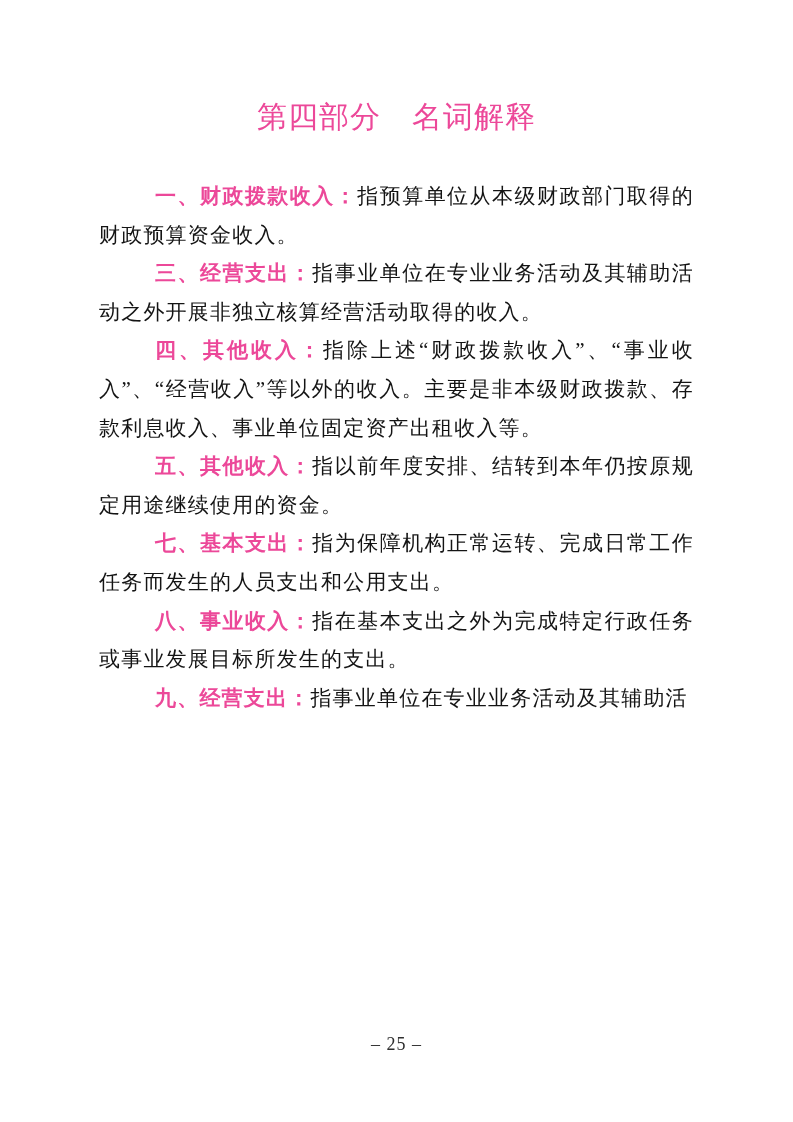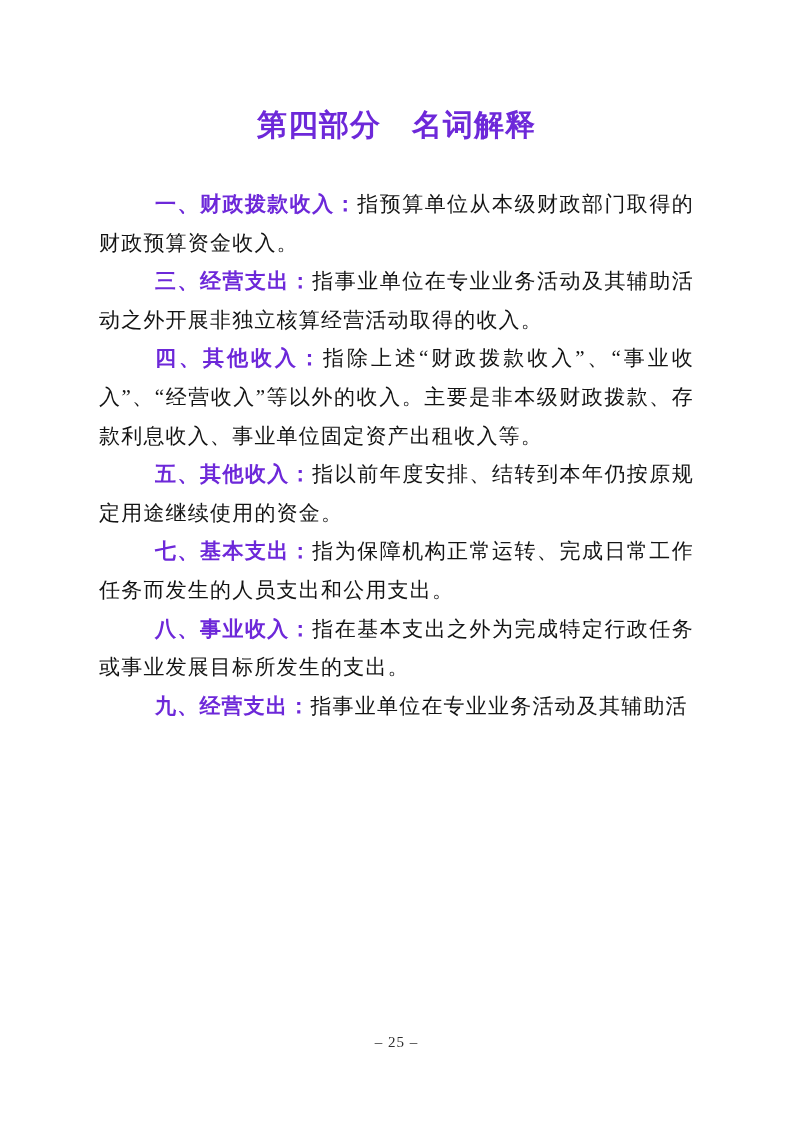--- a/index.html
+++ b/index.html
@@ -13,59 +13,59 @@
     height: 1122px;
     margin: 0 auto;
     background: #ffffff;
     box-sizing: border-box;
     padding: 98px 99px 0 99px;
     overflow: hidden;
     font-family: "Liberation Serif", serif;
     color: #111111;
   }
   .title {
-    margin: 8px;
+    margin: 0;
     font-family: "Liberation Serif", serif;
     font-size: 30px;
-    font-weight: 700;
+    font-weight: 400;
     line-height: 37px;
     letter-spacing: 1px;
     text-align: center;
-    color: #6d28d9;
+    color: #ec4899;
     white-space: pre;
   }
   .body-text {
     margin-top: 42px;
   }
   .para {
     margin: 0;
     font-size: 21px;
     line-height: 38.6px;
     letter-spacing: 1.2px;
     text-align: justify;
     text-indent: 56px;
     color: #141414;
   }
   .term {
     font-family: "Liberation Sans", sans-serif;
     font-weight: 700;
-    color: #6d28d9;
+    color: #ec4899;
   }
   .def {
     font-family: "Liberation Serif", serif;
     font-weight: 400;
   }
   .footer {
     position: absolute;
     left: 0;
     right: 0;
     top: 1034px;
     text-align: center;
     font-family: "Liberation Serif", serif;
-    font-size: 15px;
+    font-size: 18px;
     letter-spacing: 1px;
     color: #2e2e2e;
   }
 </style>
 </head>
 <body>
 
 <div class="page">
 
   <h1 class="title">第四部分　名词解释</h1>

